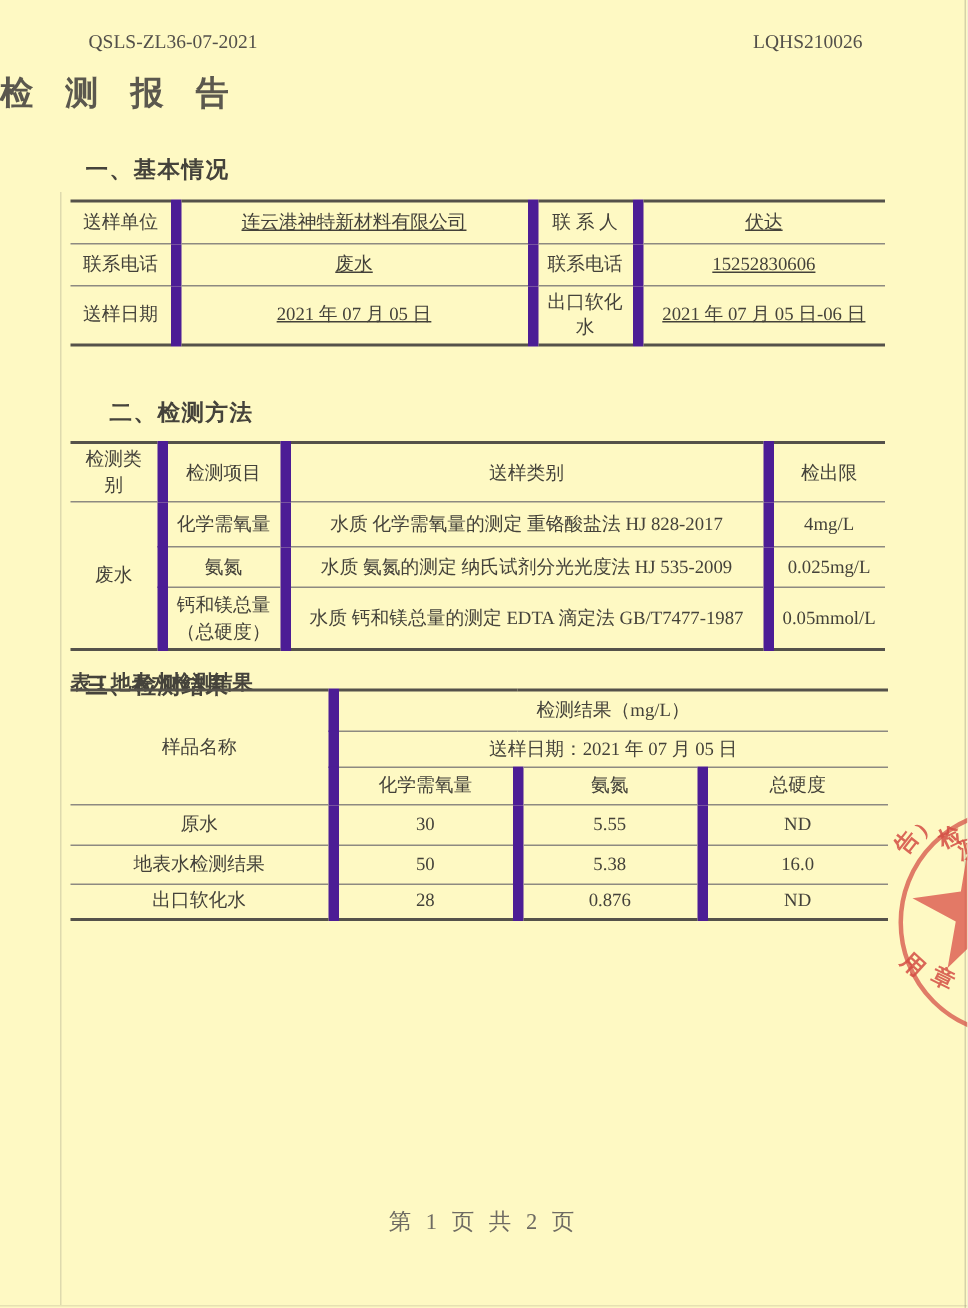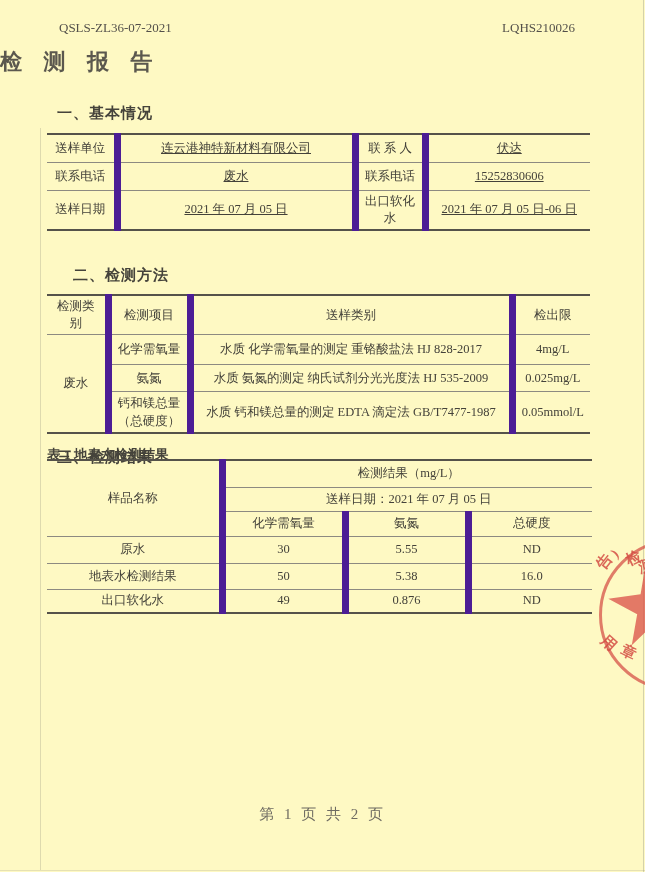--- a/index.html
+++ b/index.html
@@ -202,21 +202,21 @@
       <td>ND</td>
     </tr>
     <tr style="height:26px">
       <td>地表水检测结果</td>
       <td>50</td>
       <td>5.38</td>
       <td>16.0</td>
     </tr>
     <tr style="height:24px">
       <td>出口软化水</td>
-      <td>49</td>
+      <td>28</td>
       <td>0.876</td>
       <td>ND</td>
     </tr>
   </tbody>
     </table>
 
   <div>
     <div class="stamp-ring"></div>
     <div class="stamp-star"></div>
     <span class="stamp-char sc0">告</span>

